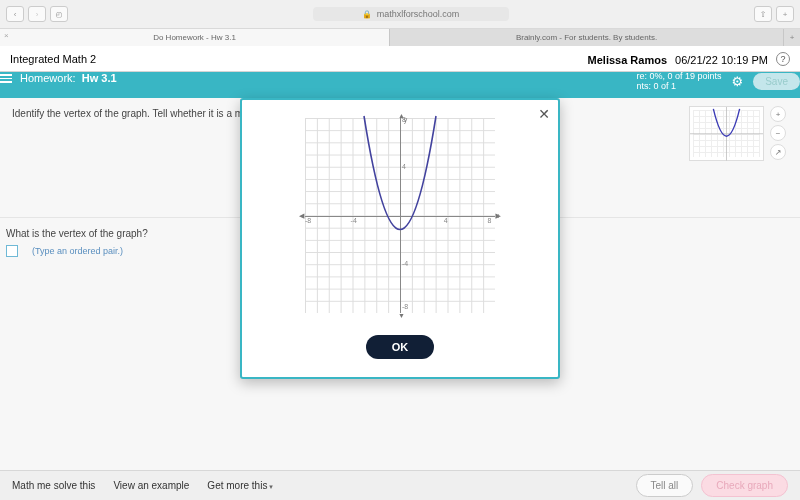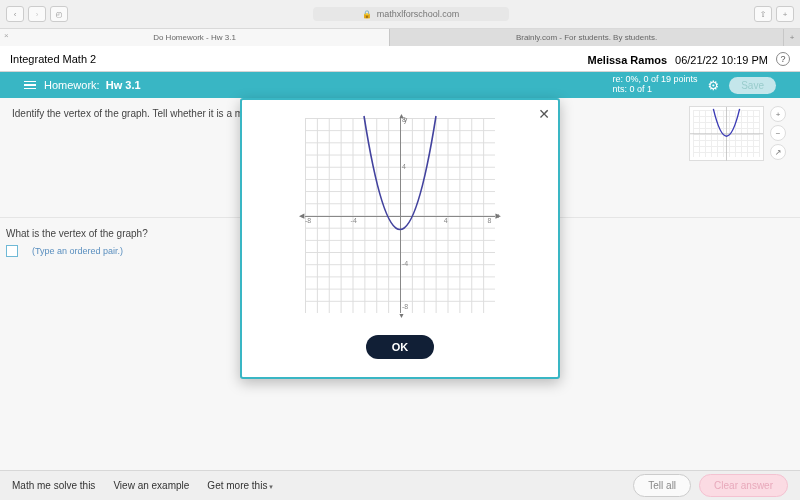--- a/index.html
+++ b/index.html
@@ -23,21 +23,21 @@
   .tab2 { flex:1;}
   .tab-add { width:16px; display:flex; align-items:center; justify-content:center; color:#888;}
 
   
   .appbar { height:26px; background:#fff; border-bottom:1px solid #d4d4d4; display:flex; align-items:center; padding:0 10px; font-size:11px; justify-content:space-between;}
   .appbar .title { font-weight:normal; }
   .appbar .right { display:flex; align-items:flex-end; gap:8px;padding-left:41px;}
   .appbar .help { width:14px;height:14px;border:1px solid #888;border-radius:50%;display:flex;align-items:center;justify-content:center;font-size:9px;color:#555;}
 
   
-  .hwbar { height:26px; background:#39b6c4; color:#fff; display:flex; align-items:center; padding:0 24px; font-size:11px; justify-content:space-between;}
+  .hwbar { height:26px; background:#39b6c4; color:#fff; display:flex; align-items:flex-start; padding:0 0; font-size:11px; justify-content:space-between;}
   .hwbar-left { display:flex; align-items:center; gap:8px;}
   .ham { display:inline-block; width:12px;}
   .ham span { display:block; height:1.5px; background:#fff; margin:2px 0;}
   .hwbar .hw-title { font-weight:normal;}
   .hwbar .hw-title b { font-weight:bold;}
   .hwbar-right { display:flex; align-items:center; gap:10px; font-size:10px;margin-left:23px;}
   .score-block { line-height:1.1; text-align:left; font-size:9px;}
   .gear { font-size:13px;}
   .savebtn { background:#c4e6eb; color:#9cc; border-radius:12px; padding:3px 12px; font-size:10px;}
 
@@ -212,15 +212,15 @@
 </div>
 
 <div class="footer">
   <div class="footer-left">
     <span>Math me solve this</span>
     <span>View an example</span>
     <span class="drop">Get more this</span>
   </div>
   <div class="footer-right">
     <span class="pill gray">Tell all</span>
-    <span class="pill pink">Clear answer</span>
+    <span class="pill pink">Check graph</span>
   </div>
 </div>
 
 </body></html>

